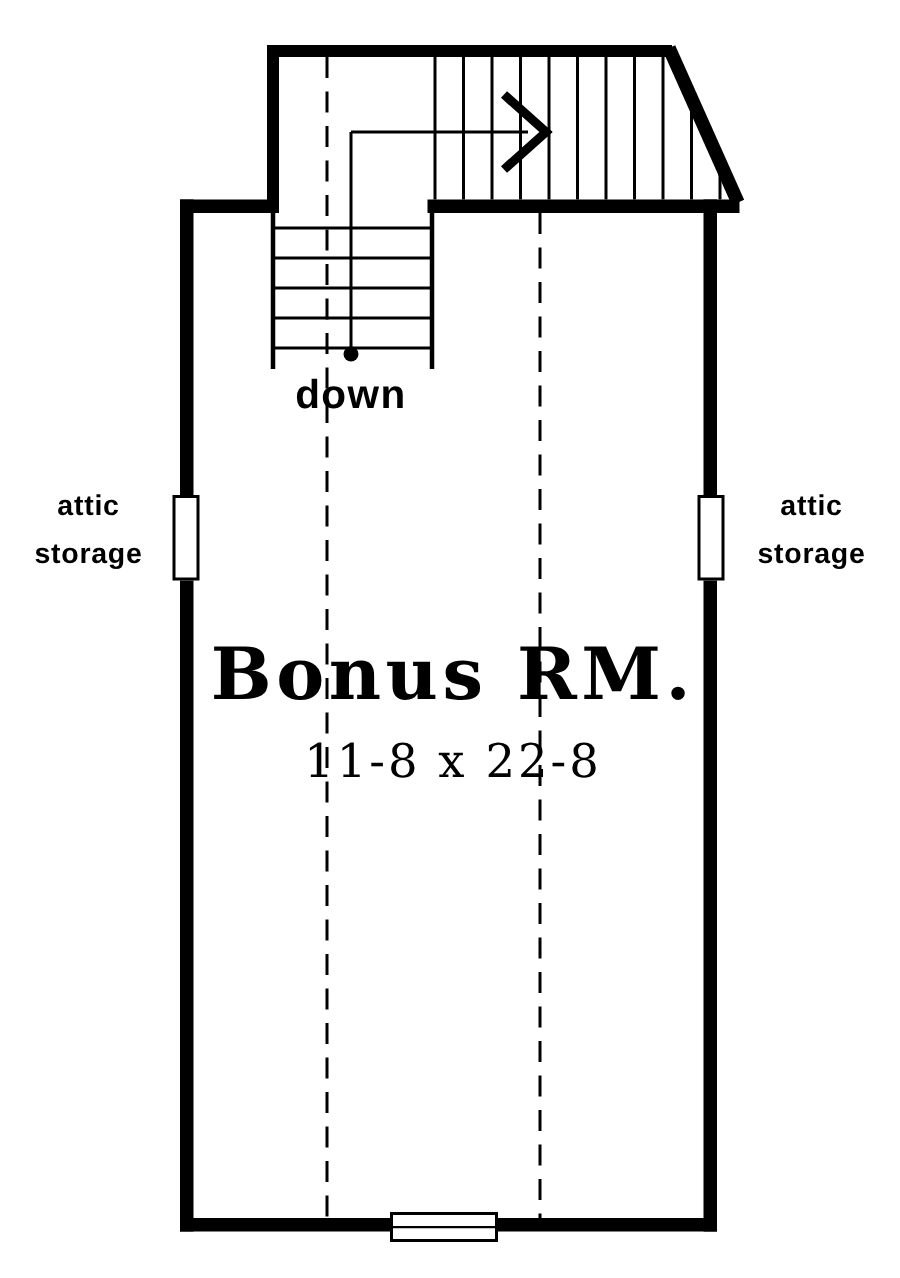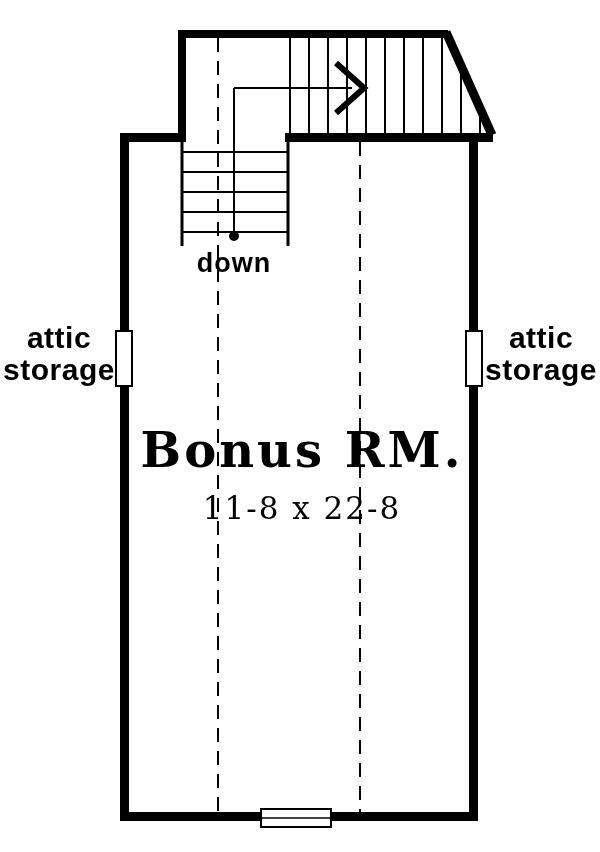--- a/index.html
+++ b/index.html
@@ -22,21 +22,21 @@
   }
   .label {
     position: absolute;
     color: #000000;
     text-align: center;
     white-space: nowrap;
   }
   .attic-label {
     width: 118px;
     font-weight: bold;
-    font-size: 30px;
+    font-size: 19px;
     line-height: 32px;
     letter-spacing: 0.5px;
   }
   .attic-left { left: 0px;  top: 322px; }
   .attic-right { left: 482px; top: 322px; }
   .down-label {
     left: 186px;
     top: 248px;
     width: 96px;
     font-weight: bold;

